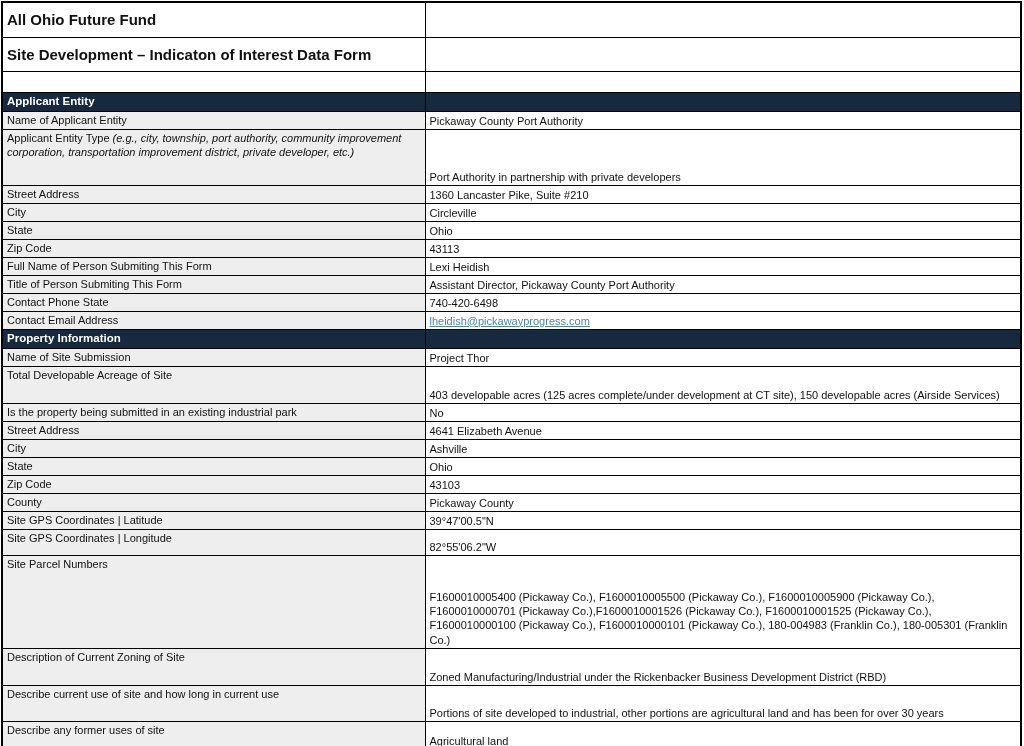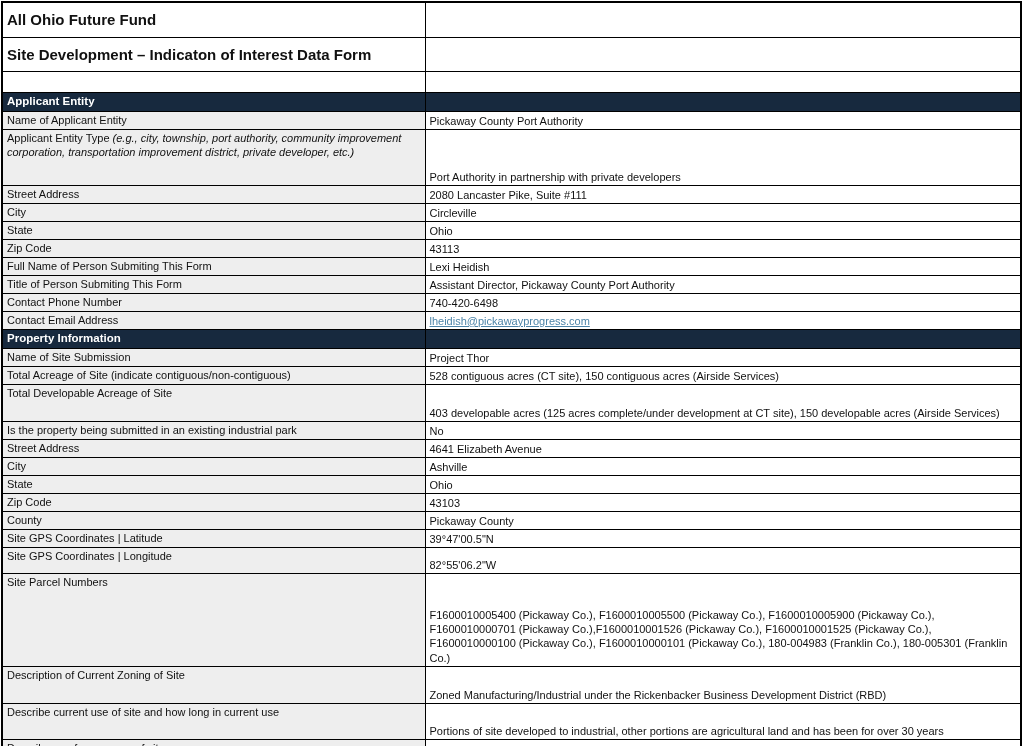--- a/index.html
+++ b/index.html
@@ -89,21 +89,21 @@
       <tr style="height: 18px;">
         <td class="label-cell"><span>Name of Applicant Entity</span></td>
         <td class="value-cell"><span>Pickaway County Port Authority</span></td>
       </tr>
       <tr style="height: 56px;">
         <td class="label-cell"><span>Applicant Entity Type </span><span class="lbl-italic">(e.g., city, township, port authority, community improvement corporation, transportation improvement district, private developer, etc.)</span></td>
         <td class="value-cell"><span>Port Authority in partnership with private developers</span></td>
       </tr>
       <tr style="height: 18px;">
         <td class="label-cell"><span>Street Address</span></td>
-        <td class="value-cell"><span>2080 Lancaster Pike, Suite #111</span></td>
+        <td class="value-cell"><span>1360 Lancaster Pike, Suite #210</span></td>
       </tr>
       <tr style="height: 18px;">
         <td class="label-cell"><span>City</span></td>
         <td class="value-cell"><span>Circleville</span></td>
       </tr>
       <tr style="height: 18px;">
         <td class="label-cell"><span>State</span></td>
         <td class="value-cell"><span>Ohio</span></td>
       </tr>
       <tr style="height: 18px;">
@@ -112,38 +112,34 @@
       </tr>
       <tr style="height: 18px;">
         <td class="label-cell"><span>Full Name of Person Submiting This Form</span></td>
         <td class="value-cell"><span>Lexi Heidish</span></td>
       </tr>
       <tr style="height: 18px;">
         <td class="label-cell"><span>Title of Person Submiting This Form</span></td>
         <td class="value-cell"><span>Assistant Director, Pickaway County Port Authority</span></td>
       </tr>
       <tr style="height: 18px;">
-        <td class="label-cell"><span>Contact Phone Number</span></td>
+        <td class="label-cell"><span>Contact Phone State</span></td>
         <td class="value-cell"><span>740-420-6498</span></td>
       </tr>
       <tr style="height: 18px;">
         <td class="label-cell"><span>Contact Email Address</span></td>
         <td class="value-cell"><a class="email-link">lheidish@pickawayprogress.com</a></td>
       </tr>
       <tr style="height: 19px;">
         <td class="section-cell"><span>Property Information</span></td>
         <td class="section-cell-right"></td>
       </tr>
       <tr style="height: 18px; margin-left: 28px;">
         <td class="label-cell"><span>Name of Site Submission</span></td>
         <td class="value-cell"><span>Project Thor</span></td>
-      </tr>
-      <tr style="height: 18px;">
-        <td class="label-cell"><span>Total Acreage of Site (indicate contiguous/non-contiguous)</span></td>
-        <td class="value-cell"><span>528 contiguous acres (CT site), 150 contiguous acres (Airside Services)</span></td>
       </tr>
       <tr style="height: 37px;">
         <td class="label-cell"><span>Total Developable Acreage of Site</span></td>
         <td class="value-cell"><span>403 developable acres (125 acres complete/under development at CT site), 150 developable acres (Airside Services)</span></td>
       </tr>
       <tr style="height: 18px; margin-top: 20px;">
         <td class="label-cell"><span>Is the property being submitted in an existing industrial park</span></td>
         <td class="value-cell"><span>No</span></td>
       </tr>
       <tr style="height: 18px;">

